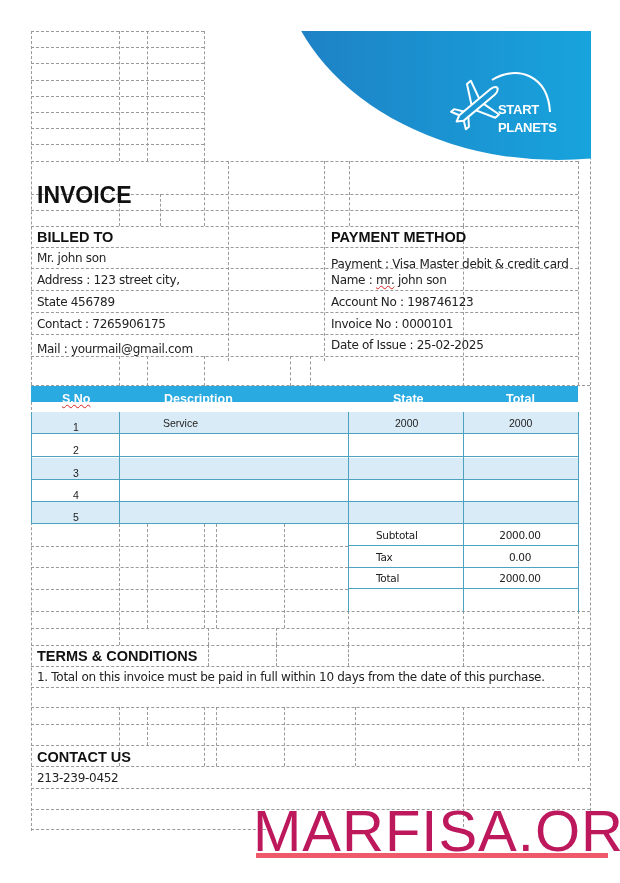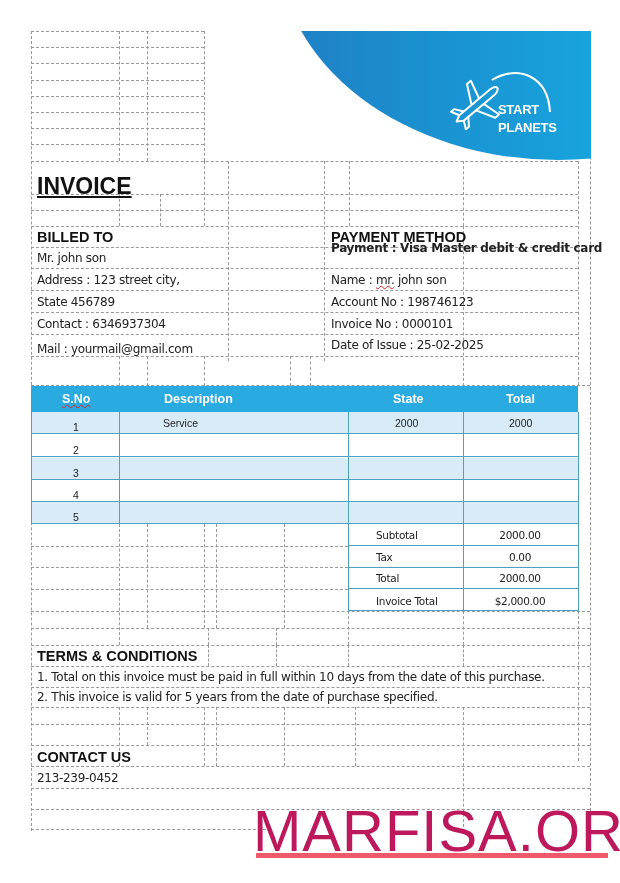--- a/index.html
+++ b/index.html
@@ -29,21 +29,21 @@
     line-height: 18px; letter-spacing: -0.3px;
   }
 
   .t { position: absolute; white-space: nowrap; font-family: "DejaVu Sans", sans-serif; }
   .title { font-family: "Liberation Sans", sans-serif; font-weight: bold; font-size: 23px; color: #111; }
   .h2 { font-family: "Liberation Sans", sans-serif; font-weight: bold; font-size: 14.5px; color: #111; }
   .body { font-size: 12px; color: #222; letter-spacing: -0.3px; }
 
   
   .table-head {
-    position: absolute; left: 31px; top: 386px; width: 547px; height: 26px;
+    position: absolute; left: 31px; top: 386px; width: 547px; height: 16px;
     background: #29aae1;
   }
   .th { position: absolute; top: 6px; color: #fff; font-family: "Liberation Sans", sans-serif; font-weight: bold; font-size: 12.5px; }
   .row { position: absolute; left: 31px; width: 547px; height: 22px; border-bottom: 1px solid #4da3bf; }
   .row.alt { background: #d9ebf7; }
   .row.plain { background: #ffffff; }
   .tvl { position: absolute; width: 0; border-left: 1px solid #4da3bf; }
   .cell { position: absolute; font-family: "Liberation Sans", sans-serif; font-size: 10.5px; color: #222; }
 
   
@@ -105,45 +105,45 @@
   <div class="hline" style="left:31px;top:226px;width:547px;"></div>
   <div class="vline" style="left:204px;top:161px;height:65px;"></div>
   <div class="vline" style="left:228px;top:161px;height:200px;"></div>
   <div class="vline" style="left:324px;top:161px;height:200px;"></div>
   <div class="vline" style="left:349px;top:161px;height:65px;"></div>
   <div class="vline" style="left:463px;top:161px;height:65px;"></div>
   <div class="vline" style="left:578px;top:161px;height:224px;"></div>
   <div class="vline" style="left:119px;top:194px;height:32px;"></div>
   <div class="vline" style="left:160px;top:194px;height:32px;"></div>
 
-  <div class="t title" style="left:37px;top:173px;text-decoration:underline;">INVOICE</div>
+  <div class="t title" style="left:37px;top:182px;">INVOICE</div>
 
   <div class="hline" style="left:31px;top:247px;width:547px;"></div>
   <div class="hline" style="left:31px;top:268px;width:547px;"></div>
   <div class="hline" style="left:31px;top:290px;width:547px;"></div>
   <div class="hline" style="left:31px;top:312px;width:547px;"></div>
   <div class="hline" style="left:31px;top:334px;width:547px;"></div>
   <div class="hline" style="left:31px;top:356px;width:547px;"></div>
   <div class="hline" style="left:31px;top:385px;width:559px;"></div>
   <div class="vline" style="left:463px;top:226px;height:160px;"></div>
   <div class="vline" style="left:119px;top:356px;height:30px;"></div>
   <div class="vline" style="left:147px;top:356px;height:30px;"></div>
   <div class="vline" style="left:204px;top:356px;height:30px;"></div>
   <div class="vline" style="left:290px;top:356px;height:30px;"></div>
   <div class="vline" style="left:310px;top:356px;height:30px;"></div>
 
   <div class="t h2" style="left:37px;top:229px;">BILLED TO</div>
   <div class="t body" style="left:37px;top:251px;">Mr. john son</div>
   <div class="t body" style="left:37px;top:273px;">Address : 123 street city,</div>
   <div class="t body" style="left:37px;top:295px;">State 456789</div>
-  <div class="t body" style="left:37px;top:317px;">Contact : 6346937304</div>
+  <div class="t body" style="left:37px;top:317px;">Contact : 7265906175</div>
   <div class="t body" style="left:37px;top:342px;text-align:right;">Mail : yourmail@gmail.com</div>
 
   <div class="t h2" style="left:331px;top:229px;">PAYMENT METHOD</div>
-  <div class="t body" style="left:331px;top:241px;font-weight:bold;">Payment : Visa Master debit &amp; credit card</div>
+  <div class="t body" style="left:331px;top:257px;">Payment : Visa Master debit &amp; credit card</div>
   <div class="t body" style="left:331px;top:273px;"><span>Name : </span><span class="squiggle">mr.</span><span> john son</span></div>
   <div class="t body" style="left:331px;top:295px;">Account No : 198746123</div>
   <div class="t body" style="left:331px;top:317px;">Invoice No : 0000101</div>
   <div class="t body" style="left:331px;top:338px;">Date of Issue : 25-02-2025</div>
 
   <div class="table-head">
     <div class="th squiggle" style="left:31px;">S.No</div>
     <div class="th" style="left:133px;">Description</div>
     <div class="th" style="left:362px;">State</div>
     <div class="th" style="left:475px;">Total</div>
@@ -199,45 +199,40 @@
     <div class="tot-val" style="left:115px;top:5px;">2000.00</div>
   </div>
   <div class="tot-row" style="top:546px;">
     <div class="tot-label" style="left:28px;top:5px;">Tax</div>
     <div class="tot-val" style="left:115px;top:5px;">0.00</div>
   </div>
   <div class="tot-row" style="top:567px;">
     <div class="tot-label" style="left:28px;top:5px;">Total</div>
     <div class="tot-val" style="left:115px;top:5px;">2000.00</div>
   </div>
-  <div class="tot-row" style="top:589px;">
-    <div class="tot-label" style="left:28px;top:6px;">Invoice Total</div>
-    <div class="tot-val" style="left:115px;top:6px;">$2,000.00</div>
-  </div>
 
   <div class="hline" style="left:31px;top:666px;width:559px;"></div>
   <div class="hline" style="left:31px;top:687px;width:559px;"></div>
   <div class="hline" style="left:31px;top:707px;width:559px;"></div>
   <div class="hline" style="left:31px;top:724px;width:559px;"></div>
   <div class="hline" style="left:31px;top:745px;width:559px;"></div>
   <div class="vline" style="left:208px;top:645px;height:21px;"></div>
   <div class="vline" style="left:276px;top:645px;height:21px;"></div>
   <div class="vline" style="left:348px;top:645px;height:21px;"></div>
   <div class="vline" style="left:463px;top:645px;height:21px;"></div>
   <div class="vline" style="left:119px;top:707px;height:59px;"></div>
   <div class="vline" style="left:147px;top:707px;height:38px;"></div>
   <div class="vline" style="left:204px;top:707px;height:59px;"></div>
   <div class="vline" style="left:216px;top:707px;height:59px;"></div>
   <div class="vline" style="left:284px;top:707px;height:59px;"></div>
   <div class="vline" style="left:355px;top:707px;height:59px;"></div>
   <div class="vline" style="left:463px;top:707px;height:120px;"></div>
 
   <div class="t h2" style="left:37px;top:648px;">TERMS &amp; CONDITIONS</div>
   <div class="t body" style="left:37px;top:670px;">1. Total on this invoice must be paid in full within 10 days from the date of this purchase.</div>
-  <div class="t body" style="left:37px;top:690px;">2. This invoice is valid for 5 years from the date of purchase specified.</div>
 
   <div class="hline" style="left:31px;top:766px;width:559px;"></div>
   <div class="hline" style="left:31px;top:788px;width:559px;"></div>
   <div class="hline" style="left:31px;top:809px;width:559px;"></div>
   <div class="hline" style="left:31px;top:829px;width:240px;"></div>
 
   <div class="t h2" style="left:37px;top:749px;">CONTACT US</div>
   <div class="t body" style="left:37px;top:771px;">213-239-0452</div>
 
   <div class="wm">MARFISA.ORG</div>

